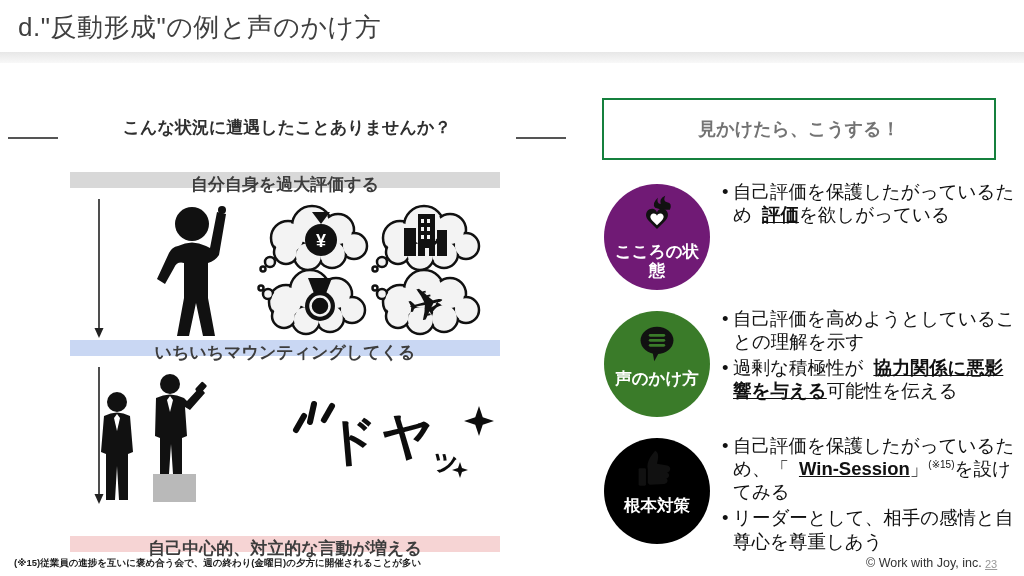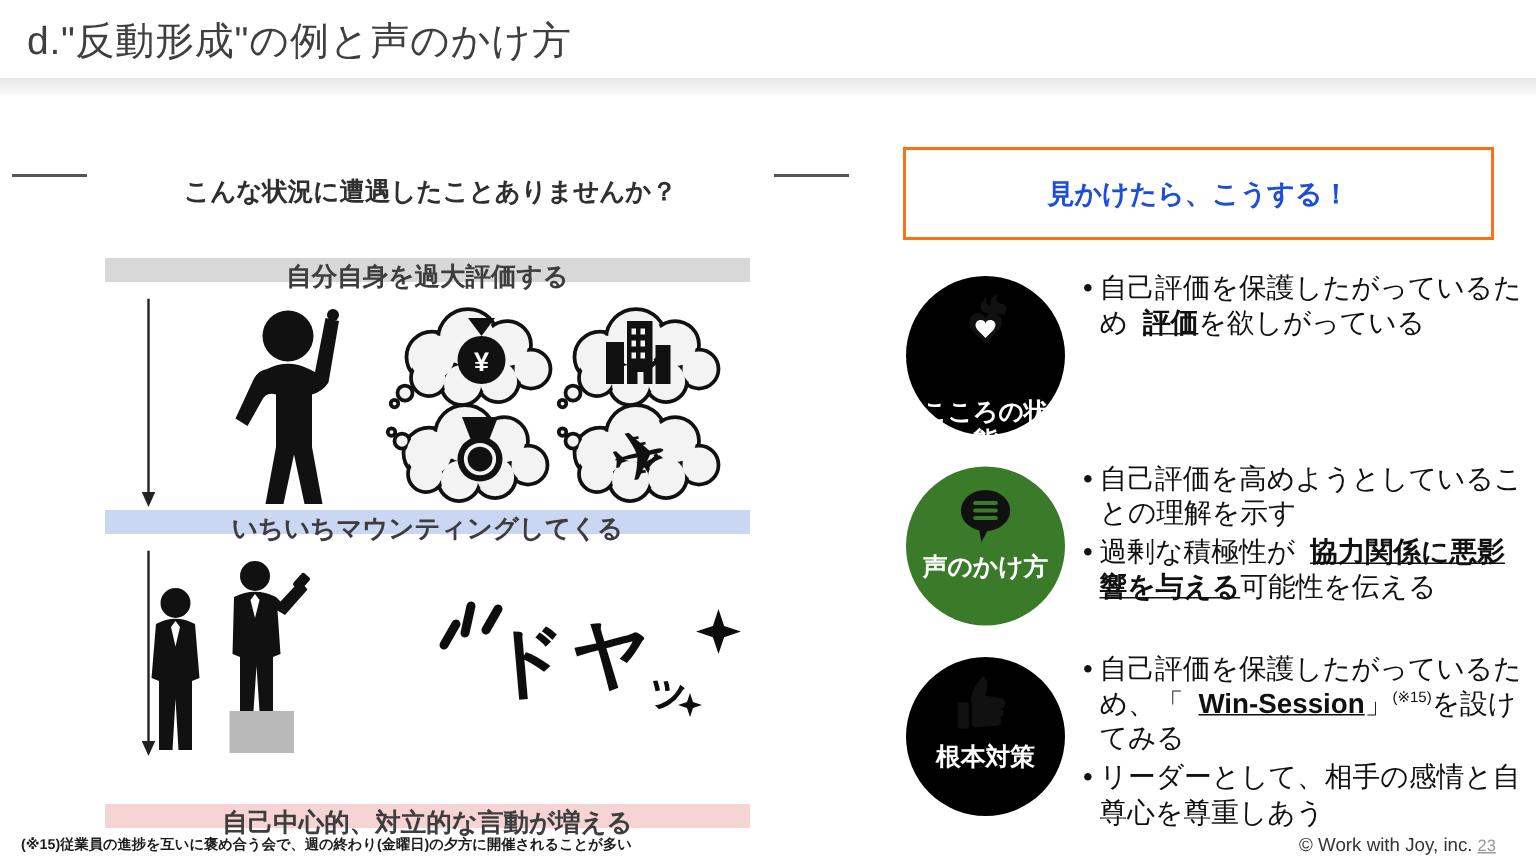--- a/index.html
+++ b/index.html
@@ -6,21 +6,21 @@
   html,body { width:1024px; height:576px; overflow:hidden; background:#fff;
     font-family:"Liberation Sans","DejaVu Sans",sans-serif; }
   .slide { position:relative; width:1024px; height:576px; background:#fff; }
 
   
   .page-title { position:absolute; left:18px; top:10px; font-size:26px; font-weight:500; color:#3f3f3f; letter-spacing:.5px; }
   .title-strip { position:absolute; left:0; top:52px; width:1024px; height:11px;
     background:linear-gradient(#e7e7e7,#f8f8f8); }
 
   
-  .left-heading { position:absolute; left:8px; top:116px; width:558px; display:flex; align-items:flex-start; gap:14px; }
+  .left-heading { position:absolute; left:8px; top:116px; width:558px; display:flex; align-items:flex-end; gap:14px; }
   .left-heading .rule { flex:0 0 50px; border-top:2px solid #555; }
   .left-heading h2 { flex:1; text-align:center; font-size:17px; font-weight:bold; color:#2f2f2f; white-space:nowrap; }
 
   .step-bar { position:absolute; left:70px; width:430px; height:16px; text-align:center;
     line-height:25px; font-size:17px; font-weight:bold; color:#3d3d3d; }
   .step-1 { top:172px; }
   .step-2 { top:340px; }
   .step-3 { top:536px; }
 
   .arrow-svg { position:absolute; left:92px; width:14px; }
@@ -34,22 +34,22 @@
   .emphasis-svg { position:absolute; left:8px; top:18px; }
   .doya-main { position:absolute; left:44px; top:26px; font-size:52px; font-weight:bold; color:#0d0d0d;
     transform:rotate(-5deg); letter-spacing:2px; }
   .doya-small { position:absolute; left:148px; top:62px; font-size:30px; font-weight:bold; color:#0d0d0d;
     transform:rotate(14deg); }
   .sparkle-big { position:absolute; left:182px; top:28px; }
   .sparkle-small { position:absolute; left:170px; top:84px; }
 
   
   .right-heading-box { position:absolute; left:602px; top:98px; width:394px; height:62px;
-    border:2px solid #f97316; background:#fff; display:flex; align-items:center; justify-content:center;
-    font-size:18px; font-weight:bold; color:#1d4ed8; }
+    border:2px solid #15803d; background:#fff; display:flex; align-items:center; justify-content:center;
+    font-size:18px; font-weight:bold; color:#737373; }
 
   .advice-row { position:absolute; left:604px; width:412px; display:flex; gap:12px; }
   .row-1 { top:184px; } .row-2 { top:311px; } .row-3 { top:438px; }
 
   .circle { flex:0 0 106px; width:106px; height:106px; border-radius:50%;
     display:flex; flex-direction:column; align-items:center; justify-content:flex-start;
     padding-top:10px; }
   .circle .c-icon { height:46px; display:flex; align-items:center; justify-content:center; }
   .circle .c-label { margin-top:2px; width:98px; text-align:center; font-size:16.5px; font-weight:bold;
     color:#fff; line-height:1.18; }
@@ -258,21 +258,21 @@
       <polygon points="7,137 2.5,127 11.5,127" fill="#222"></polygon>
     </svg>
 
     <div class="step-bar step-3" style="background: rgb(246, 212, 212);">自己中心的、対立的な言動が増える</div>
   </section>
 
   <section>
     <div class="right-heading-box">見かけたら、こうする！</div>
 
     <div class="advice-row row-1">
-      <div class="circle" style="background: #000000; gap: 24px;">
+      <div class="circle" style="background: #701a75;">
         <span class="c-icon">
           <svg width="46" height="46" viewBox="0 0 100 100">
             <path fill="#111" d="M46 30 Q38 20 52 8 Q48 20 58 22 Q54 10 68 4 Q62 16 72 18 Q84 20 78 34 L60 34 Z"></path>
             <path fill="#111" d="M50 42 C50 32 36 28 29 37 C24 44 26 53 33 59 L50 76 L67 59 C74 53 76 44 71 37 C64 28 50 32 50 42 Z"></path>
             <path fill="#fff" d="M50 48 C50 42 41 40 37 45 C34 49 36 54 40 58 L50 68 L60 58 C64 54 66 49 63 45 C59 40 50 42 50 48 Z"></path>
           </svg>
         </span>
         <span class="c-label">こころの状態</span>
       </div>
       <div class="bullets">

